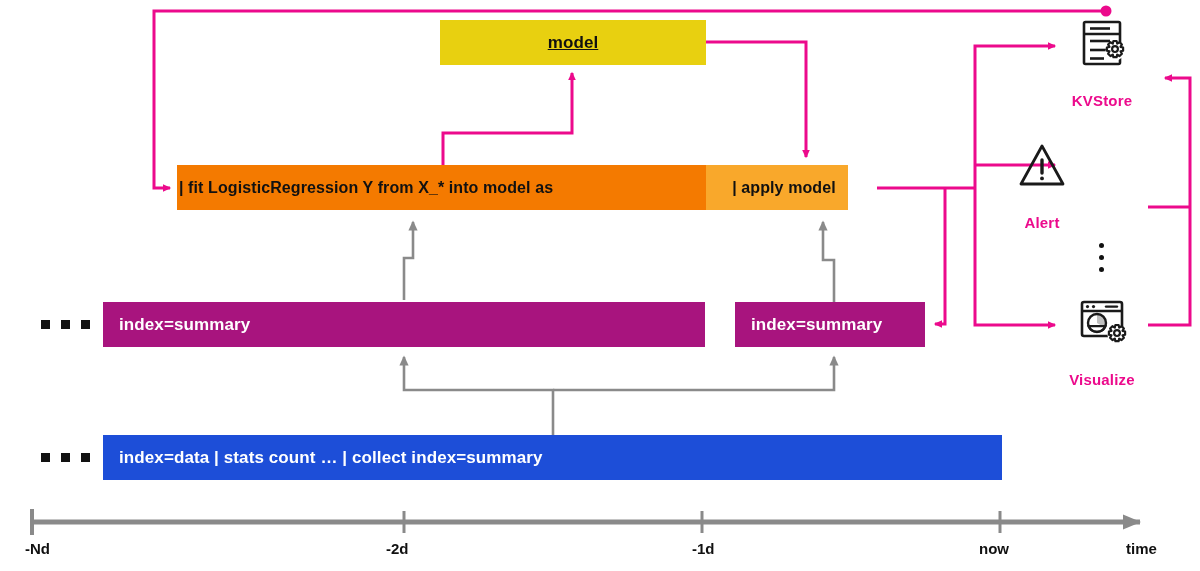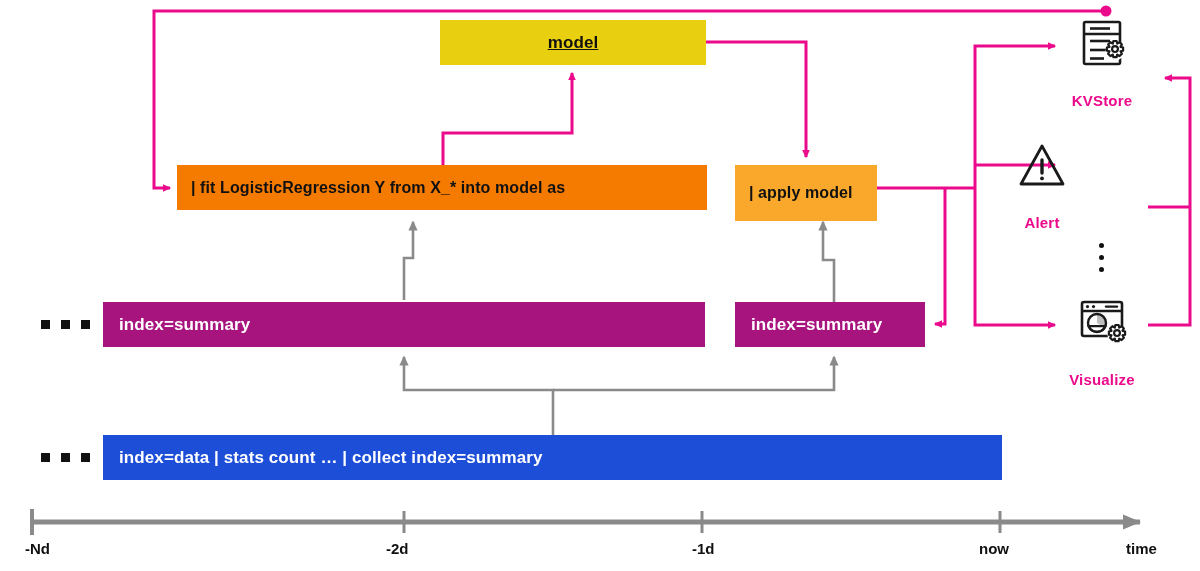--- a/index.html
+++ b/index.html
@@ -37,21 +37,21 @@
     justify-content: center;
     background: #e8d010;
     color: #111111;
     font-size: 17px;
     text-decoration: underline;
   }
   .box-fit {
     background: #f47a00;
     color: #111111;
     font-size: 16px;
-    padding-left: 14px;
+    padding-left: 2px;
   }
   .box-apply {
     background: #f9a82b;
     color: #111111;
     font-size: 16px;
     padding-left: 14px;
   }
   .box-summary {
     background: #a8147e;
     color: #ffffff;
@@ -174,21 +174,21 @@
   </svg>
 
   <div class="box box-model" style="left:440px; top:20px; width:266px; height:45px;">
     <span>model</span>
   </div>
 
   <div class="box box-fit" style="left:177px; top:165px; width:530px; height:45px;">
     <span>| fit LogisticRegression Y from X_* into model as</span>
   </div>
 
-  <div class="box box-apply" style="left:735px; top:165px; width:142px; height:56px;">
+  <div class="box box-apply" style="left:706px; top:165px; width:142px; height:45px;justify-content:center;">
     <span>| apply model</span>
   </div>
 
   <div class="box box-summary" style="left:103px; top:302px; width:602px; height:45px;">
     <span>index=summary</span>
   </div>
 
   <div class="box box-summary" style="left:735px; top:302px; width:190px; height:45px;">
     <span>index=summary</span>
   </div>

